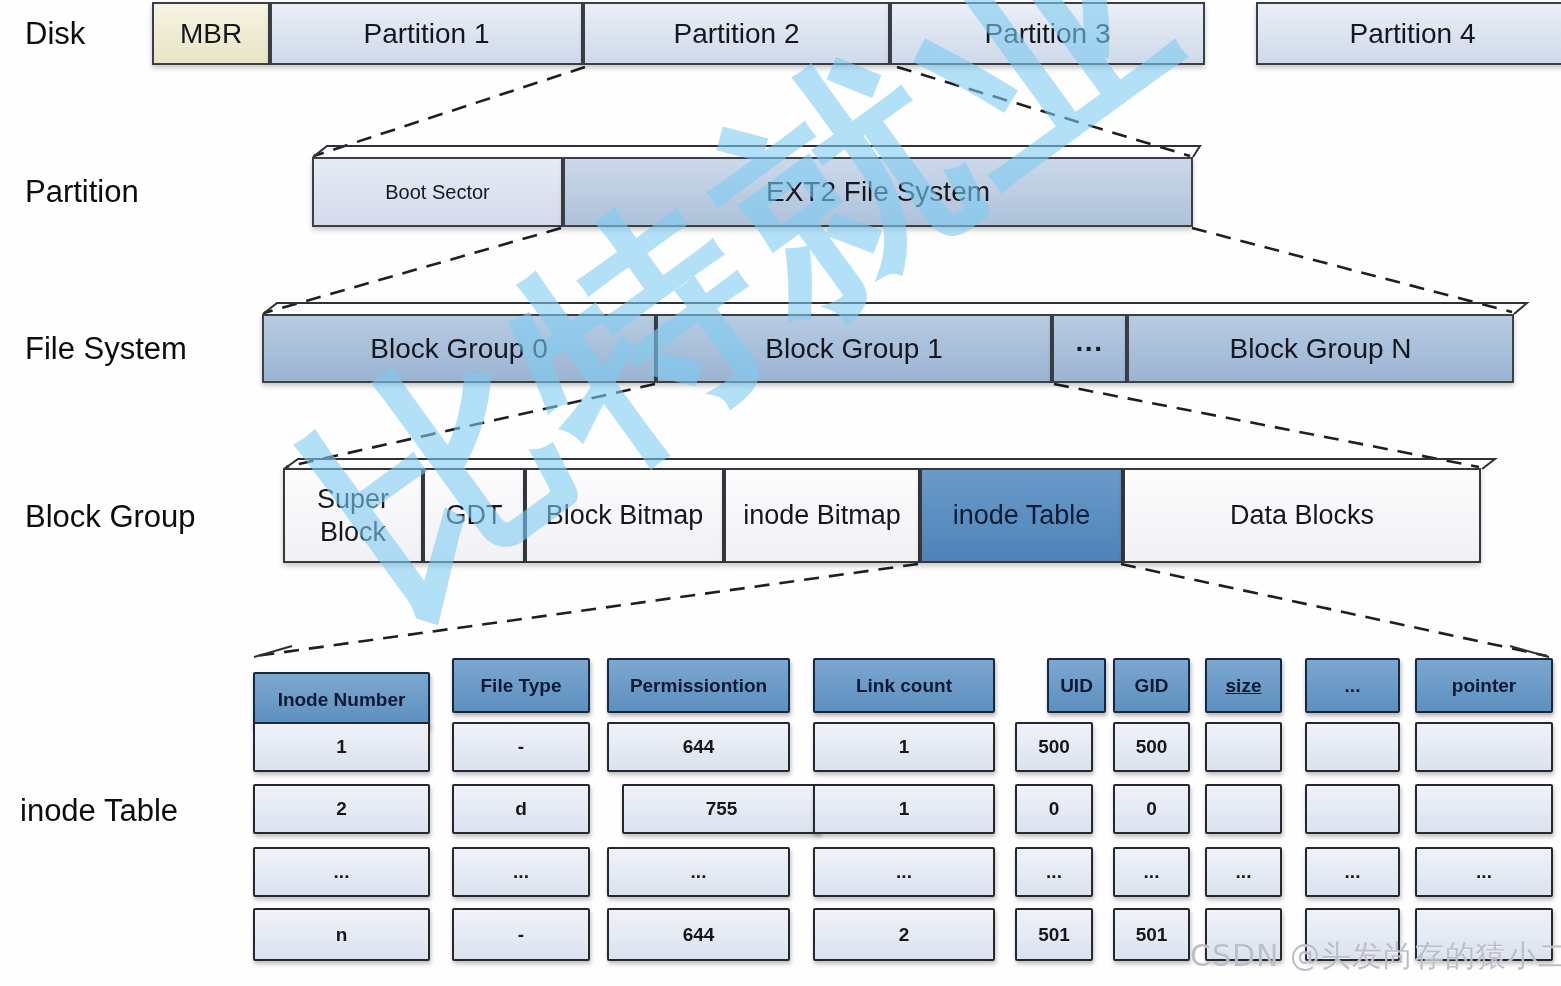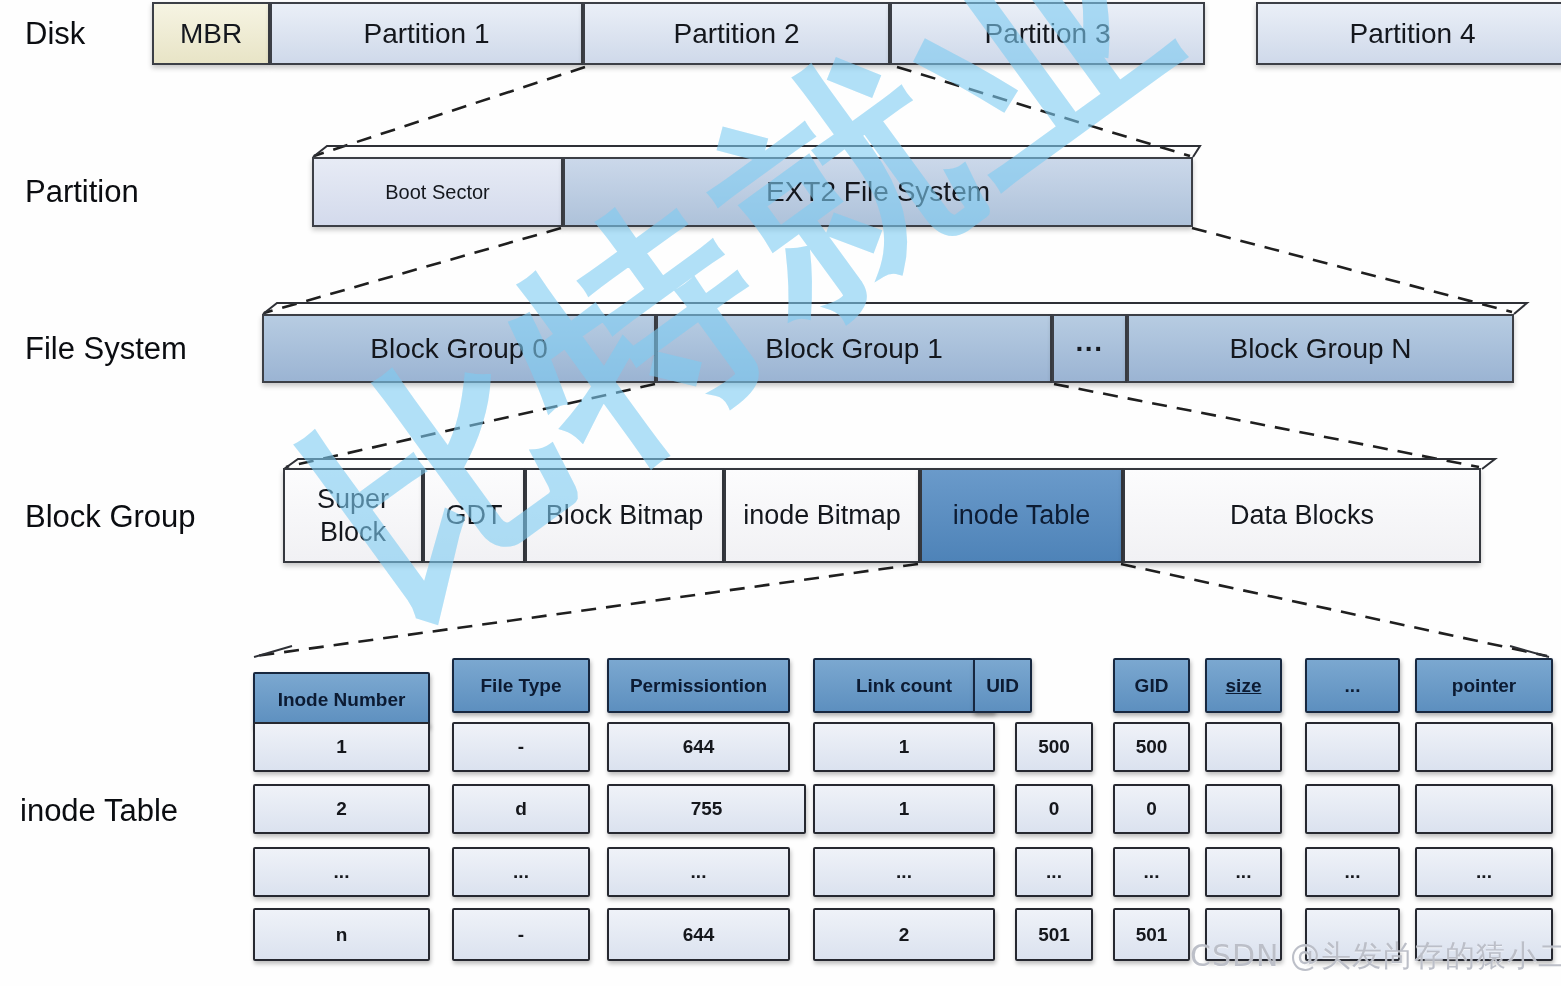--- a/index.html
+++ b/index.html
@@ -107,29 +107,29 @@
       <div class="box cell" style="left: 253px; top: 784px; width: 177px; height: 50px;">2</div>
       <div class="box cell" style="left: 253px; top: 847px; width: 177px; height: 50px;">...</div>
       <div class="box cell" style="left: 253px; top: 908px; width: 177px; height: 53px;">n</div>
       <div class="box hdr" style="left: 452px; top: 658px; width: 138px; height: 55px;">File Type</div>
       <div class="box cell" style="left: 452px; top: 722px; width: 138px; height: 50px;">-</div>
       <div class="box cell" style="left: 452px; top: 784px; width: 138px; height: 50px;">d</div>
       <div class="box cell" style="left: 452px; top: 847px; width: 138px; height: 50px;">...</div>
       <div class="box cell" style="left: 452px; top: 908px; width: 138px; height: 53px;">-</div>
       <div class="box hdr" style="left: 607px; top: 658px; width: 183px; height: 55px;">Permissiontion</div>
       <div class="box cell" style="left: 607px; top: 722px; width: 183px; height: 50px;">644</div>
-      <div class="box cell" style="left: 607px; top: 784px; width: 199px; height: 50px;">755</div>
+      <div class="box cell" style="left: 622px; top: 784px; width: 199px; height: 50px;">755</div>
       <div class="box cell" style="left: 607px; top: 847px; width: 183px; height: 50px;">...</div>
       <div class="box cell" style="left: 607px; top: 908px; width: 183px; height: 53px;">644</div>
       <div class="box hdr" style="left: 813px; top: 658px; width: 182px; height: 55px;">Link count</div>
       <div class="box cell" style="left: 813px; top: 722px; width: 182px; height: 50px;">1</div>
       <div class="box cell" style="left: 813px; top: 784px; width: 182px; height: 50px;">1</div>
       <div class="box cell" style="left: 813px; top: 847px; width: 182px; height: 50px;">...</div>
       <div class="box cell" style="left: 813px; top: 908px; width: 182px; height: 53px;">2</div>
-      <div class="box hdr" style="left: 973px; top: 658px; width: 59px; height: 55px;">UID</div>
+      <div class="box hdr" style="left: 1047px; top: 658px; width: 59px; height: 55px;">UID</div>
       <div class="box cell" style="left: 1015px; top: 722px; width: 78px; height: 50px;">500</div>
       <div class="box cell" style="left: 1015px; top: 784px; width: 78px; height: 50px;">0</div>
       <div class="box cell" style="left: 1015px; top: 847px; width: 78px; height: 50px;">...</div>
       <div class="box cell" style="left: 1015px; top: 908px; width: 78px; height: 53px;">501</div>
       <div class="box hdr" style="left: 1113px; top: 658px; width: 77px; height: 55px;">GID</div>
       <div class="box cell" style="left: 1113px; top: 722px; width: 77px; height: 50px;">500</div>
       <div class="box cell" style="left: 1113px; top: 784px; width: 77px; height: 50px;">0</div>
       <div class="box cell" style="left: 1113px; top: 847px; width: 77px; height: 50px;">...</div>
       <div class="box cell" style="left: 1113px; top: 908px; width: 77px; height: 53px;">501</div>
       <div class="box hdr" style="left: 1205px; top: 658px; width: 77px; height: 55px; text-decoration: underline;">size</div>

